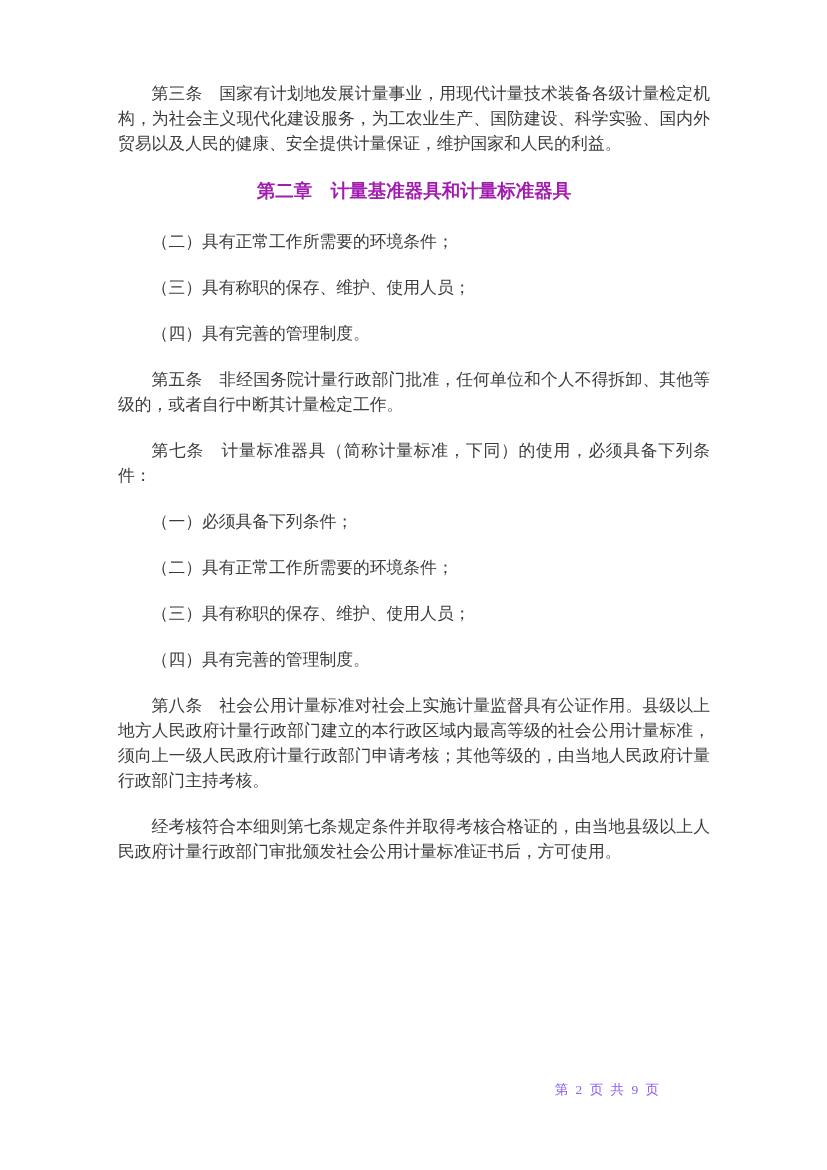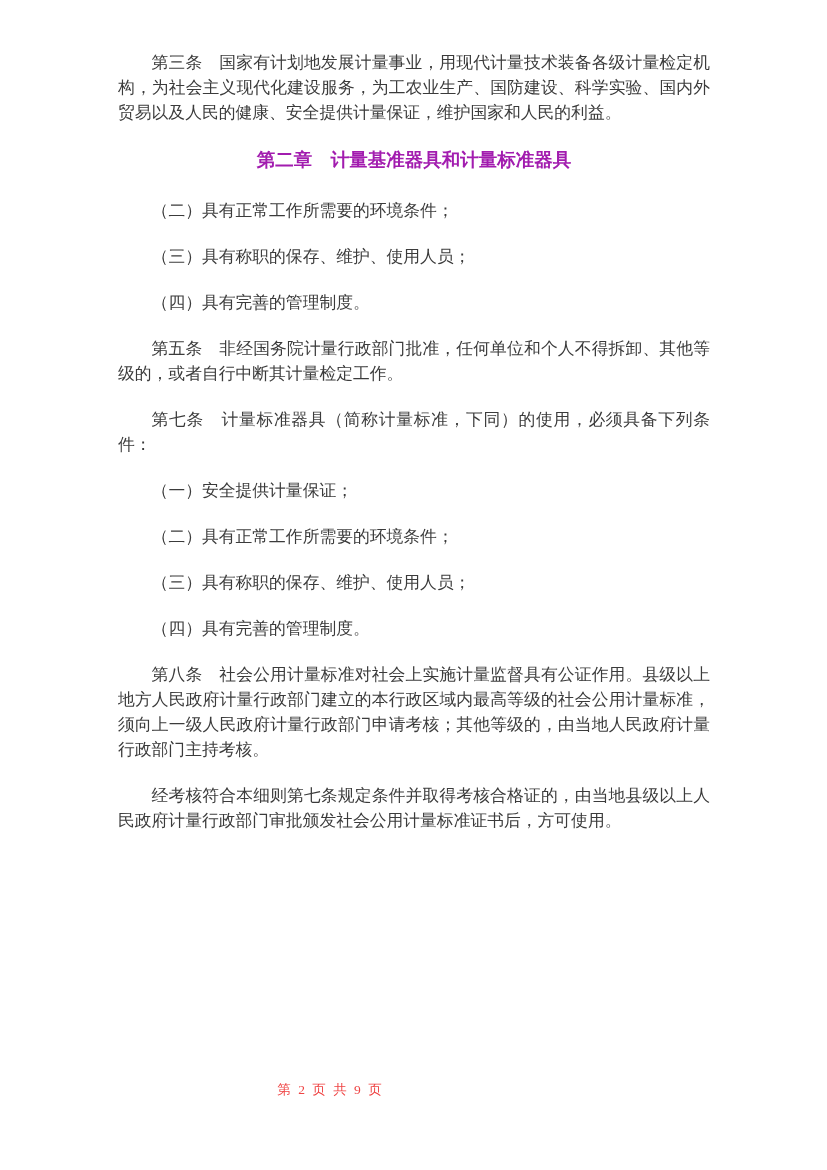--- a/index.html
+++ b/index.html
@@ -7,21 +7,21 @@
     padding: 0;
     background: #ffffff;
   }
   .page {
     position: relative;
     width: 827px;
     height: 1170px;
     margin: 0 auto;
     background: #ffffff;
     box-sizing: border-box;
-    padding: 50px 117px 0 118px;
+    padding: 81px 117px 0 118px;
     font-family: "Liberation Serif", "DejaVu Serif", serif;
     color: #3b3b3b;
     overflow: hidden;
   }
   .para {
     font-size: 16.8px;
     line-height: 25px;
     text-align: justify;
     text-indent: 2em;
     margin: 0 0 21px 0;
@@ -34,24 +34,24 @@
     text-indent: 0;
     line-height: 28px;
     margin: 0 0 24px 0;
     color: #a21caf;
   }
   .footer {
     position: absolute;
     left: 0;
     top: 1081px;
     width: 661px;
-    text-align: center;
+    text-align: right;
     font-size: 13.5px;
     letter-spacing: 2px;
-    color: #ef4444;
+    color: #8b5cf6;
   }
 </style>
 </head>
 <body>
 
 <div class="page">
 
   <p class="para">第三条　国家有计划地发展计量事业，用现代计量技术装备各级计量检定机构，为社会主义现代化建设服务，为工农业生产、国防建设、科学实验、国内外贸易以及人民的健康、安全提供计量保证，维护国家和人民的利益。</p>
 
   <p class="para heading">第二章　计量基准器具和计量标准器具</p>
@@ -60,21 +60,21 @@
   <p class="para">（二）具有正常工作所需要的环境条件；</p>
   <p class="para">（三）具有称职的保存、维护、使用人员；</p>
   <p class="para">（四）具有完善的管理制度。</p>
 
 
   <p class="para">第五条　非经国务院计量行政部门批准，任何单位和个人不得拆卸、其他等级的，或者自行中断其计量检定工作。</p>
 
 
   <p class="para">第七条　计量标准器具（简称计量标准，下同）的使用，必须具备下列条件：</p>
 
-  <p class="para">（一）安全提供计量保证；</p>
+  <p class="para">（一）必须具备下列条件；</p>
   <p class="para">（二）具有正常工作所需要的环境条件；</p>
   <p class="para">（三）具有称职的保存、维护、使用人员；</p>
   <p class="para">（四）具有完善的管理制度。</p>
 
   <p class="para">第八条　社会公用计量标准对社会上实施计量监督具有公证作用。县级以上地方人民政府计量行政部门建立的本行政区域内最高等级的社会公用计量标准，须向上一级人民政府计量行政部门申请考核；其他等级的，由当地人民政府计量行政部门主持考核。</p>
 
   <p class="para">经考核符合本细则第七条规定条件并取得考核合格证的，由当地县级以上人民政府计量行政部门审批颁发社会公用计量标准证书后，方可使用。</p>
 
   <div class="footer">第 2 页 共 9 页</div>
 

